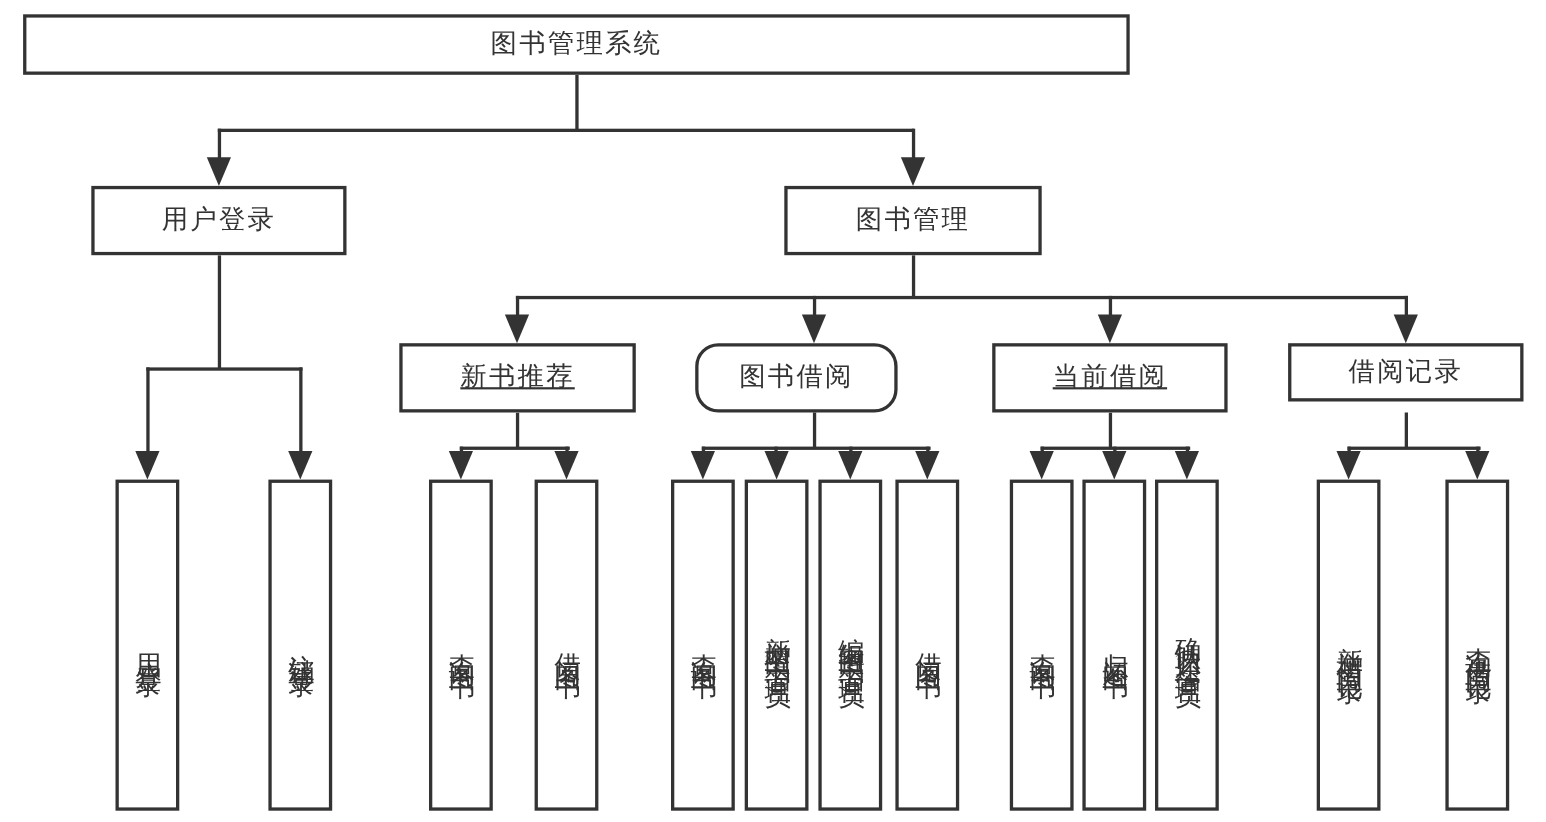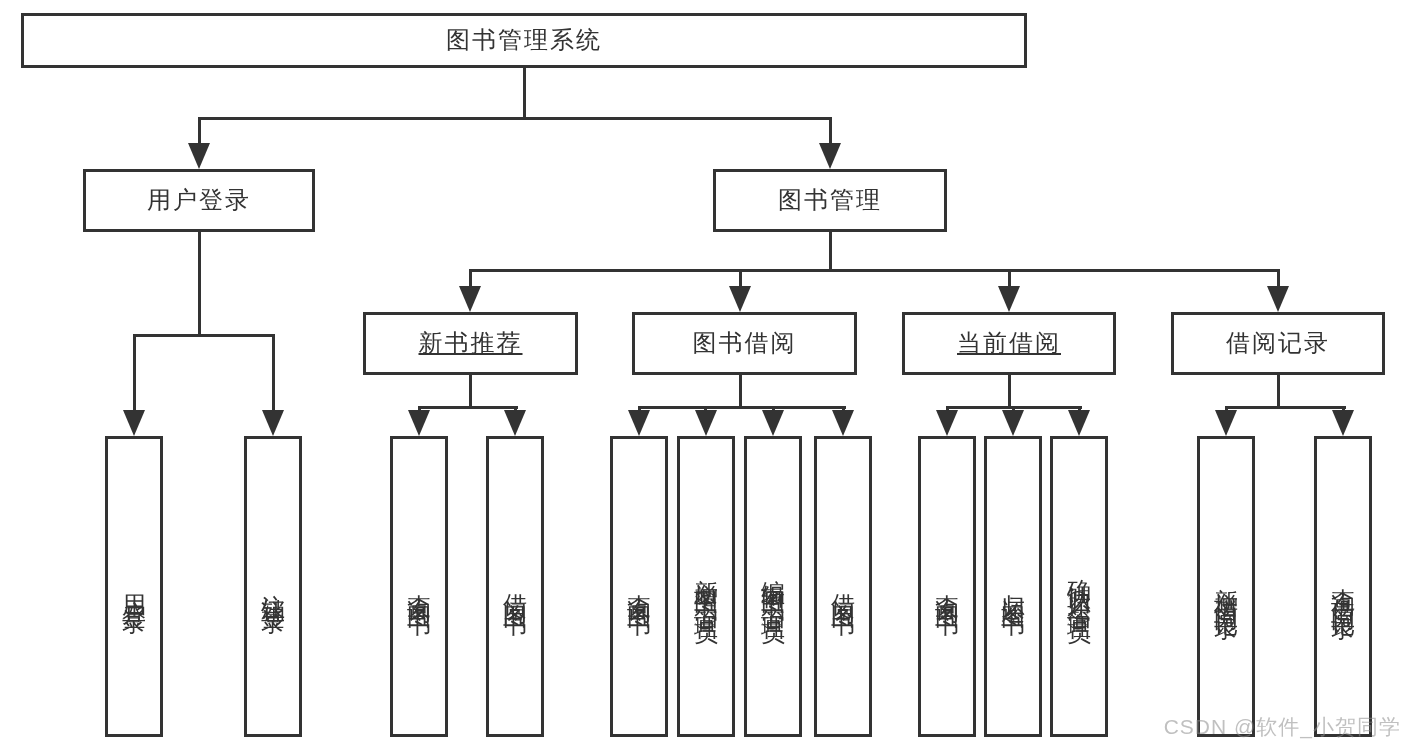--- a/index.html
+++ b/index.html
@@ -61,40 +61,39 @@
     color: rgba(140, 140, 140, 0.55);
     letter-spacing: 1px;
     z-index: 10;
     white-space: nowrap;
   }
 </style>
 </head>
 <body>
 
 <div id="canvas">
-  <div id="watermark">CSDN @软件_小贺同学</div>
 <div class="node" style="left: 21px; top: 13px; width: 1006px; height: 55px; border-color: rgb(51, 51, 51);">
       <span class="label" style="color: rgb(51, 51, 51);">图书管理系统</span>
     </div>
     <div class="node" style="left: 83px; top: 169px; width: 232px; height: 63px; border-color: rgb(51, 51, 51);">
       <span class="label" style="color: rgb(51, 51, 51);">用户登录</span>
     </div>
     <div class="node" style="left: 713px; top: 169px; width: 234px; height: 63px; border-color: rgb(51, 51, 51);">
       <span class="label" style="color: rgb(51, 51, 51);">图书管理</span>
     </div>
     <div class="node" style="left: 363px; top: 312px; width: 215px; height: 63px; border-color: rgb(51, 51, 51);">
       <span class="label" style="color: rgb(51, 51, 51); text-decoration: underline;">新书推荐</span>
     </div>
-    <div class="node" style="left: 632px; top: 312px; width: 225px; height: 63px; border-color: rgb(51, 51, 51);">
+    <div class="node" style="left: 632px; top: 312px; width: 184px; height: 63px; border-color: rgb(51, 51, 51); border-radius: 21px;">
       <span class="label" style="color: rgb(51, 51, 51);">图书借阅</span>
     </div>
     <div class="node" style="left: 902px; top: 312px; width: 214px; height: 63px; border-color: rgb(51, 51, 51);">
       <span class="label" style="color: rgb(51, 51, 51); text-decoration: underline;">当前借阅</span>
     </div>
-    <div class="node" style="left: 1171px; top: 312px; width: 214px; height: 63px; border-color: rgb(51, 51, 51);">
+    <div class="node" style="left: 1171px; top: 312px; width: 214px; height: 53px; border-color: rgb(51, 51, 51);">
       <span class="label" style="color: rgb(51, 51, 51);">借阅记录</span>
     </div>
     <div class="node vertical" style="left: 105px; top: 436px; width: 58px; height: 301px; border-color: rgb(51, 51, 51);">
       <span class="label" style="color: rgb(51, 51, 51);">用户登录</span>
     </div>
     <div class="node vertical" style="left: 244px; top: 436px; width: 58px; height: 301px; border-color: rgb(51, 51, 51);">
       <span class="label" style="color: rgb(51, 51, 51);">注销登录</span>
     </div>
     <div class="node vertical" style="left: 390px; top: 436px; width: 58px; height: 301px; border-color: rgb(51, 51, 51);">
       <span class="label" style="color: rgb(51, 51, 51);">查询图书</span>

